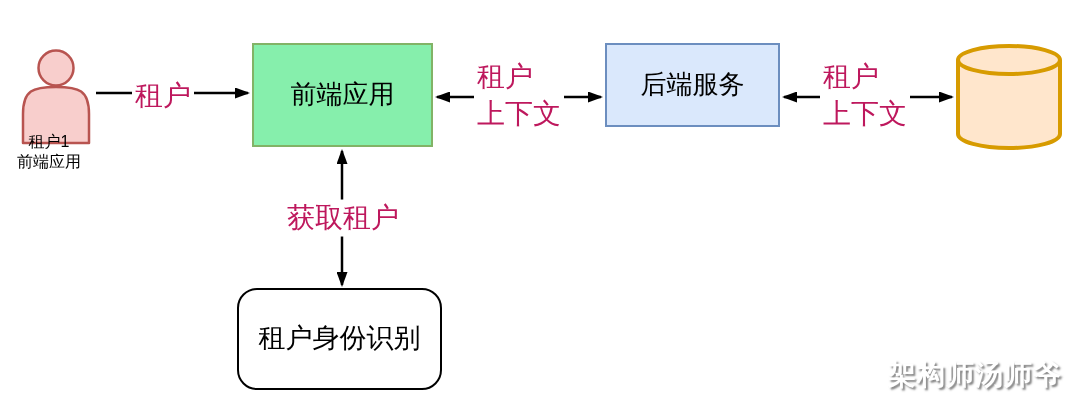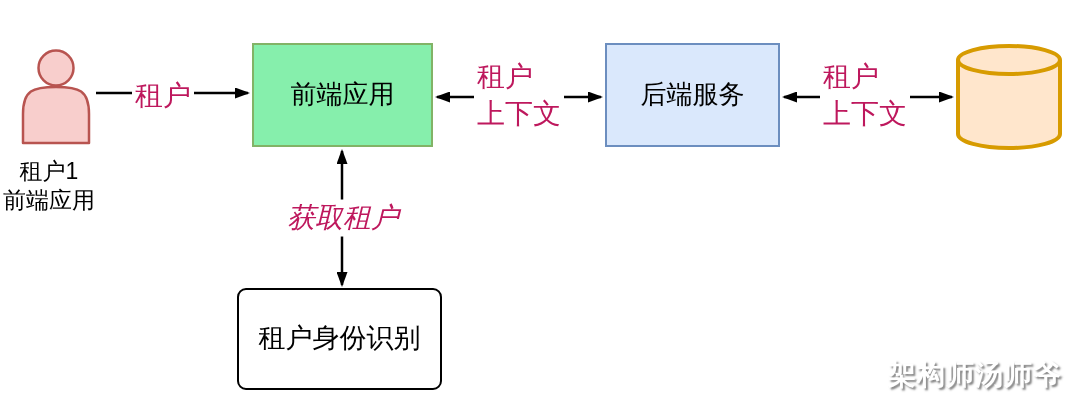--- a/index.html
+++ b/index.html
@@ -10,38 +10,38 @@
   }
   .canvas { position: absolute; left: 0; top: 0; width: 1080px; height: 409px; background: #ffffff; }
   .overlay { position: absolute; left: 0; top: 0; }
 
   .node {
     position: absolute; display: flex; align-items: center; justify-content: center;
     text-align: center; font-size: 26px; color: #000; font-weight: 500; line-height: 1.3;
   }
   .node-frontend { left: 252px; top: 43px; width: 181px; height: 104px;
     background: #86efac; border: 2px solid #82b366; }
-  .node-backend { left: 605px; top: 43px; width: 175px; height: 104px;
+  .node-backend { left: 605px; top: 43px; width: 175px; height: 84px;
     background: #dae8fc; border: 2px solid #6c8ebf; }
   .node-identity { left: 237px; top: 288px; width: 205px; height: 102px;
-    background: #ffffff; border: 2px solid #000000; border-radius: 9px; font-size: 27px; }
+    background: #ffffff; border: 2px solid #000000; border-radius: 20px; font-size: 27px; }
 
   .edge-label {
     position: absolute; transform: translate(-50%, -50%);
     background: #ffffff; text-align: left; font-size: 28px; font-weight: 500;
     line-height: 1.32; color: #be185d; white-space: nowrap; padding: 0 3px;
   }
   .edge-label-1 { left: 163px; top: 96px; }
   .edge-label-2 { left: 519px; top: 96px; }
   .edge-label-3 { left: 865px; top: 96px; }
-  .edge-label-4 { left: 343px; top: 218px; font-style: italic; }
+  .edge-label-4 { left: 343px; top: 218px; }
 
   .user-label {
-    position: absolute; left: 49px; top: 157px; transform: translateX(-50%);
-    text-align: center; font-size: 23px; font-weight: 500; line-height: 1.28;
+    position: absolute; left: 49px; top: 132px; transform: translateX(-50%);
+    text-align: center; font-size: 16px; font-weight: 500; line-height: 1.28;
     color: #000; white-space: nowrap;
   }
 
   .watermark {
     position: absolute; left: 888px; top: 356px; width: 185px;
     font-family: "Liberation Serif", "DejaVu Serif", serif;
     font-size: 28px; font-weight: 700; letter-spacing: 1px;
     color: #ffffff; white-space: nowrap;
     text-shadow: 2px 2px 2px rgba(110,110,110,0.85);
   }

